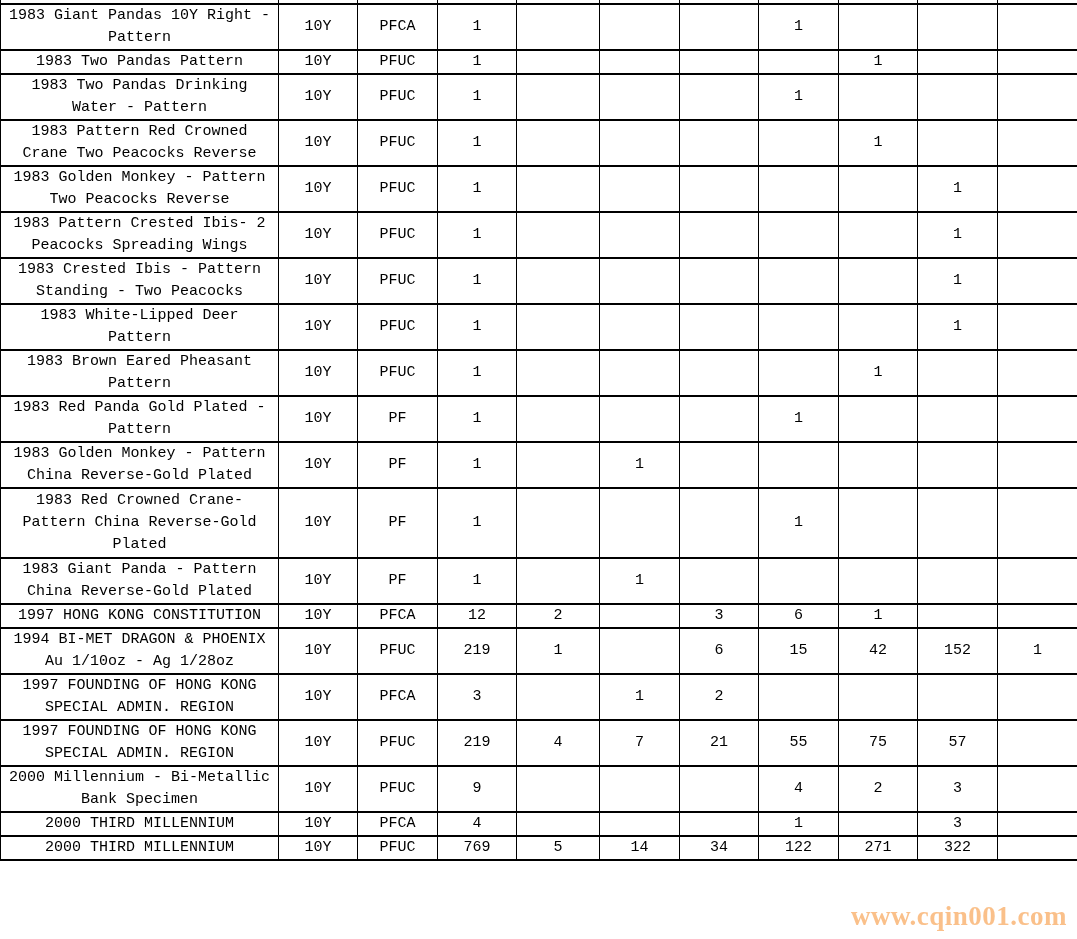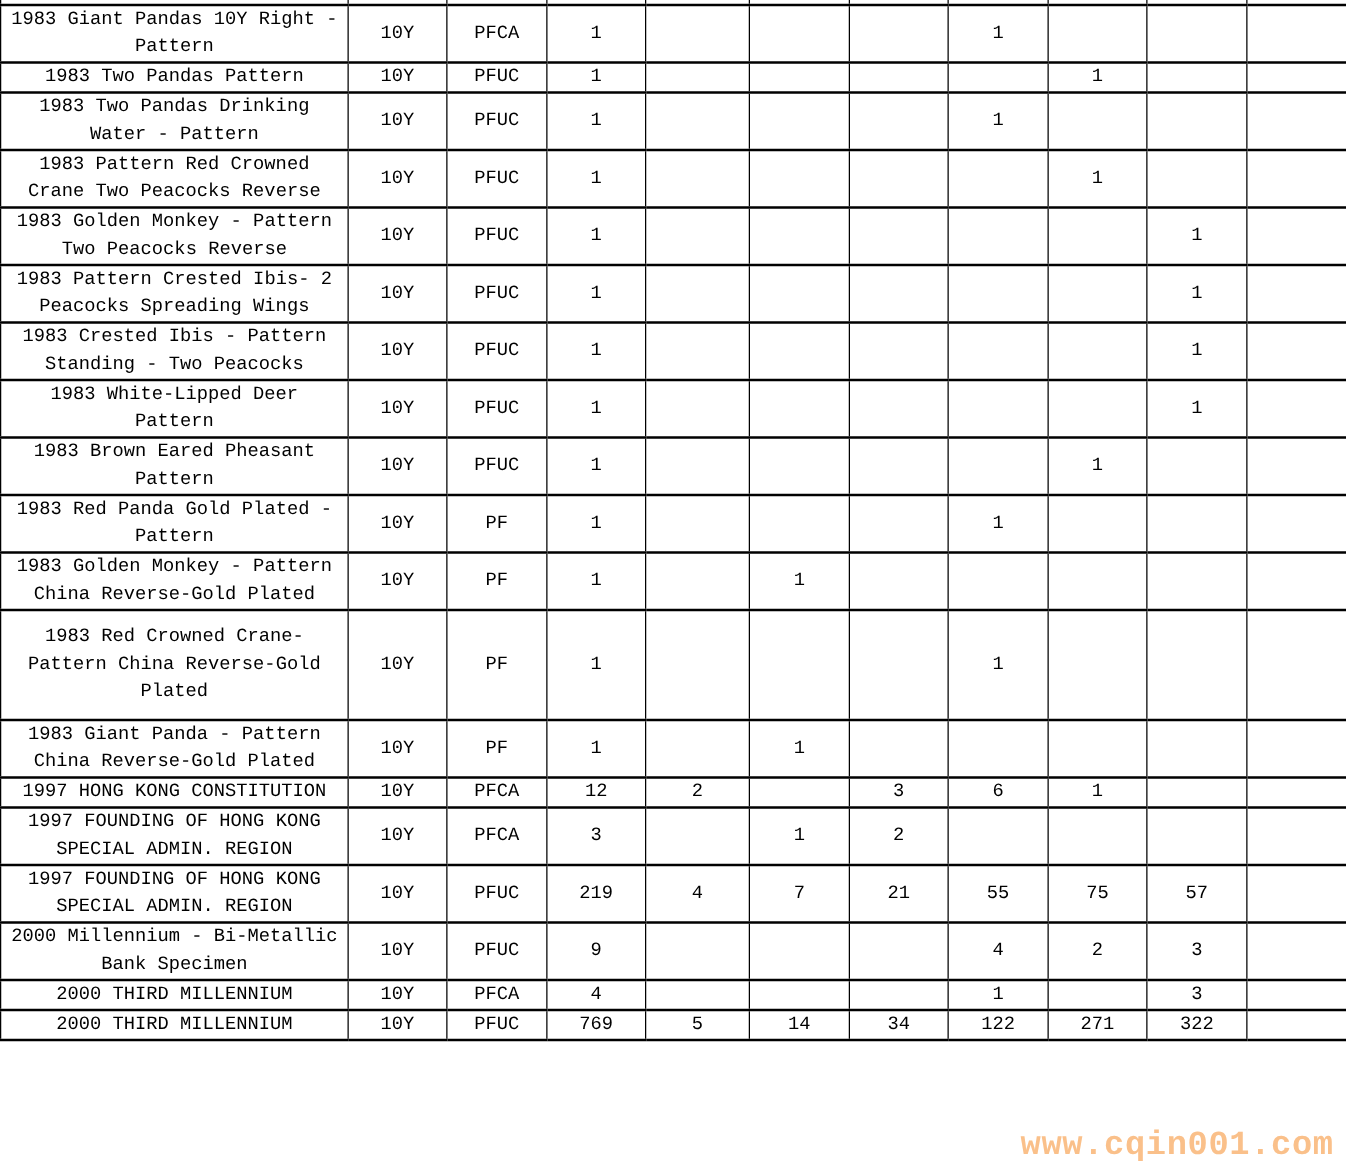--- a/index.html
+++ b/index.html
@@ -34,21 +34,21 @@
     white-space: pre-line;
   }
   tr.sliver td {
     border-top: 0;
     height: 3px;
   }
   .watermark {
     position: absolute;
     right: 10px;
     bottom: 7px;
-    font-family: Liberation Mono, monospace;
+    font-family: Liberation Serif, serif;
     font-weight: bold;
     font-size: 27px;
     letter-spacing: 0.5px;
     pointer-events: none;
     opacity: 0.95;
   }
 </style>
 </head>
 <body>
 
@@ -226,21 +226,21 @@
     <td>PF</td>
     <td>1</td>
     <td></td>
     <td>1</td>
     <td></td>
     <td></td>
     <td></td>
     <td></td>
     <td></td>
   </tr>
-      <tr style="height: 88px;">
+      <tr style="height: 70px;">
     <td class="desc">1983 Red Crowned Crane-
 Pattern China Reverse-Gold
 Plated</td>
     <td>10Y</td>
     <td>PF</td>
     <td>1</td>
     <td></td>
     <td></td>
     <td></td>
     <td>1</td>
@@ -267,20 +267,34 @@
     <td>10Y</td>
     <td>PFCA</td>
     <td>12</td>
     <td>2</td>
     <td></td>
     <td>3</td>
     <td>6</td>
     <td>1</td>
     <td></td>
     <td></td>
+  </tr>
+      <tr style="height: 46px;">
+    <td class="desc">1994 BI-MET DRAGON &amp; PHOENIX
+Au 1/10oz - Ag 1/28oz</td>
+    <td>10Y</td>
+    <td>PFUC</td>
+    <td>219</td>
+    <td>1</td>
+    <td></td>
+    <td>6</td>
+    <td>15</td>
+    <td>42</td>
+    <td>152</td>
+    <td>1</td>
   </tr>
       <tr style="height: 46px;">
     <td class="desc">1997 FOUNDING OF HONG KONG
 SPECIAL ADMIN. REGION</td>
     <td>10Y</td>
     <td>PFCA</td>
     <td>3</td>
     <td></td>
     <td>1</td>
     <td>2</td>

